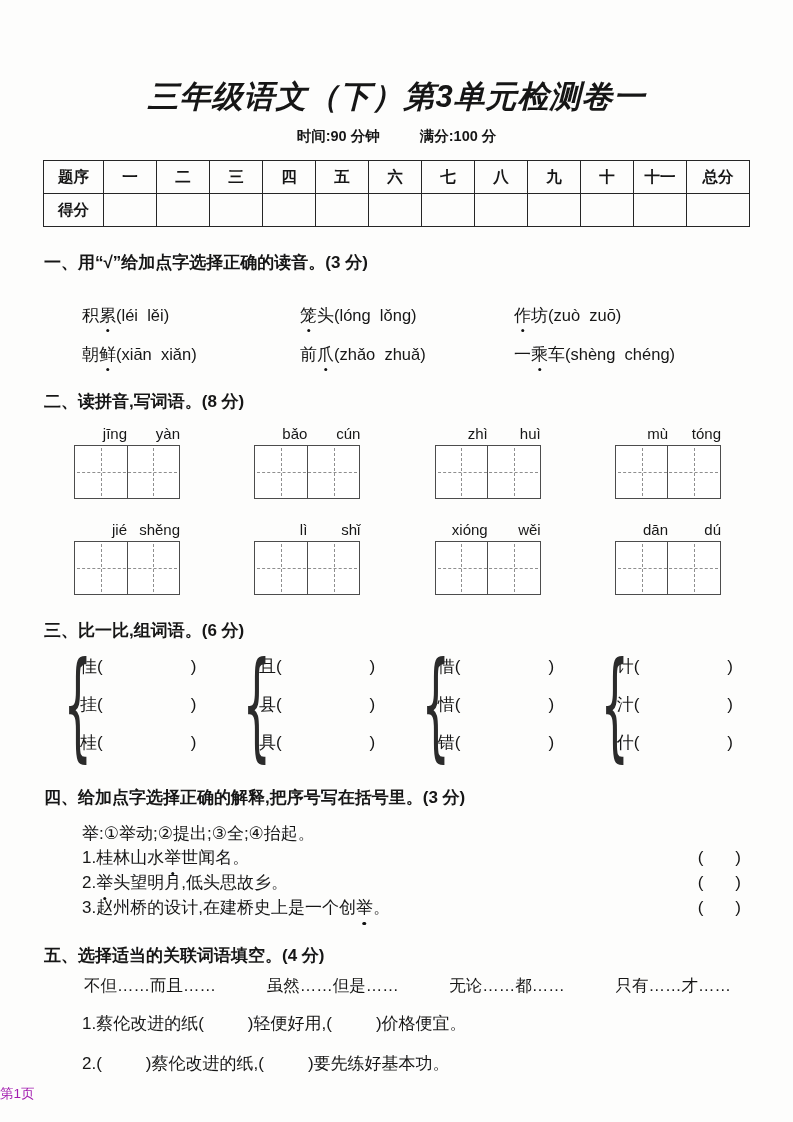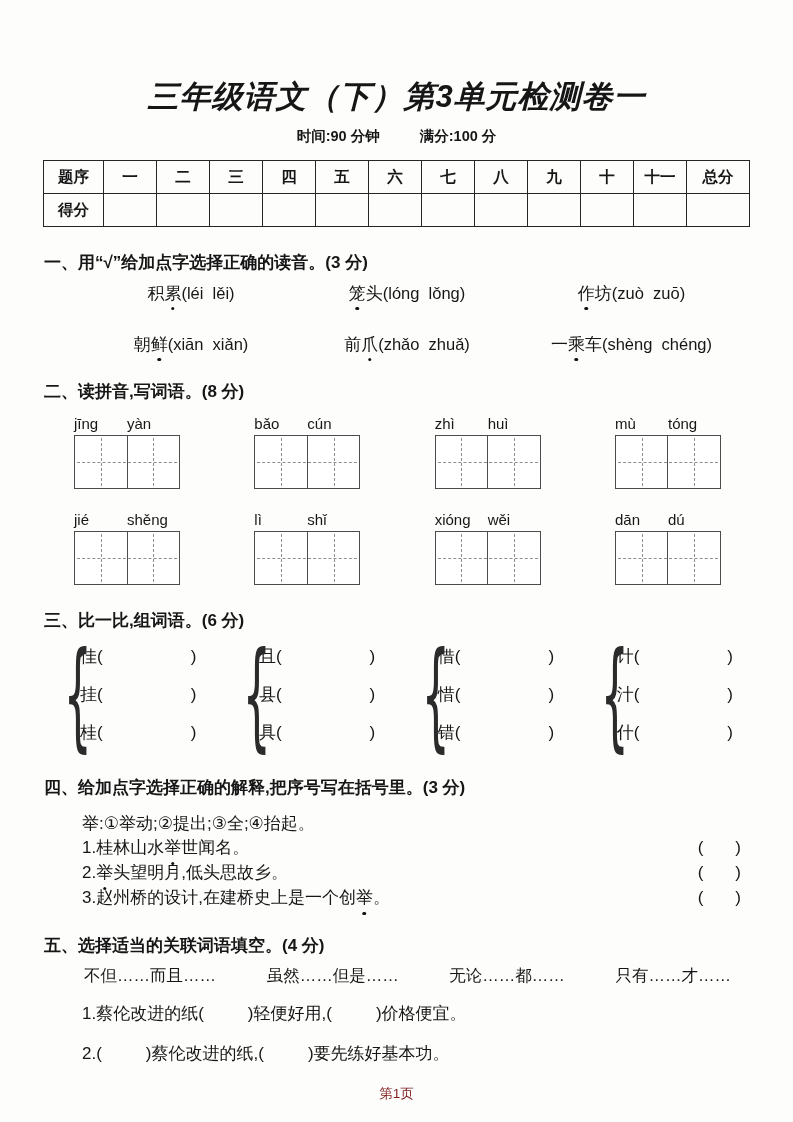--- a/index.html
+++ b/index.html
@@ -61,35 +61,34 @@
     border-radius:50%;
     background:#111;
     transform:translateX(-50%);
   }
   .pinyin-text { white-space:pre; font-size:16.5px; }
   
   .s1-grid {
     display:grid;
     grid-template-columns:218px 214px 1fr;
     padding-left:38px;
-    margin-top:8px;
-    row-gap:28px;
-    text-align:center;
+    margin-top:30px;
+    row-gap:16px;
   }
   
   .pin-row {
     display:flex;
     justify-content:space-between;
     padding:0 28px 0 30px;
     margin-top:12px;
   }
   .pin-row.second { margin-top:22px; }
   .pgroup { width:106px; }
   .pinyin-pair { display:flex; margin-bottom:3px; }
-  .pinyin-pair span { flex:1; text-align:left; font-size:15px; }
+  .pinyin-pair span { flex:1; text-align:right; font-size:15px; }
   .gridbox {
     position:relative;
     height:54px;
     border:1.5px solid #4c4c4c;
     display:flex;
     background:#fff;
   }
   .gridbox::before {            
     content:"";
     position:absolute;
@@ -150,23 +149,23 @@
     padding-left:38px;
     margin-top:14px;
     font-size:17px;
     line-height:26px;
   }
   
   .footer {
     position:absolute;
     left:0; bottom:19px;
     width:100%;
-    text-align:center;
+    text-align:left;
     font-size:13.5px;
-    color:#7f1d1d;
+    color:#a21caf;
   }
 </style>
 </head>
 <body>
 
 <div class="page">
 
   <div class="title">三年级语文（下）第3单元检测卷一</div>
   <div class="subtitle">
     <span>时间:90 分钟</span>

